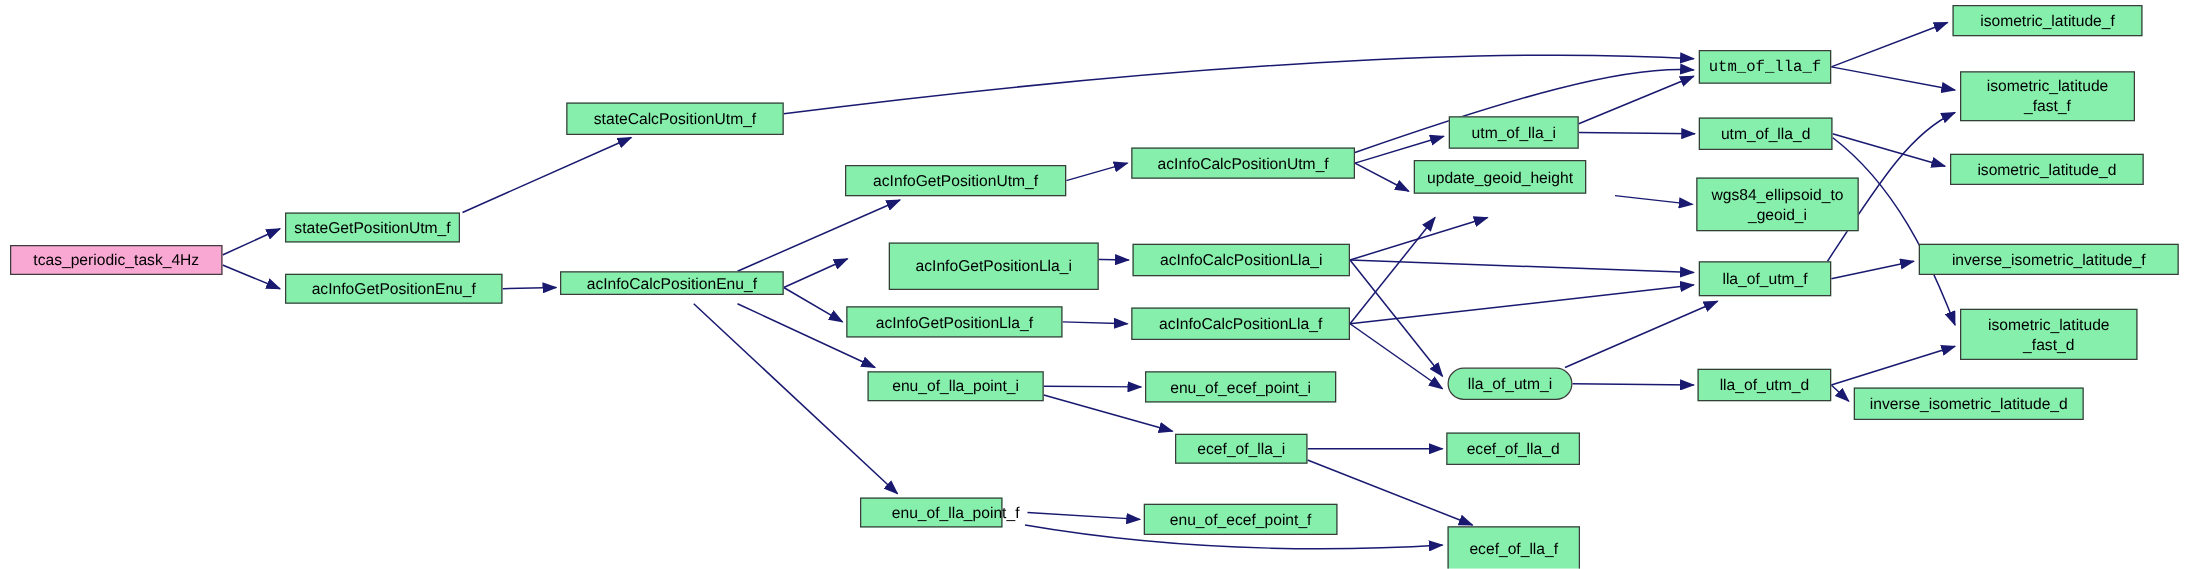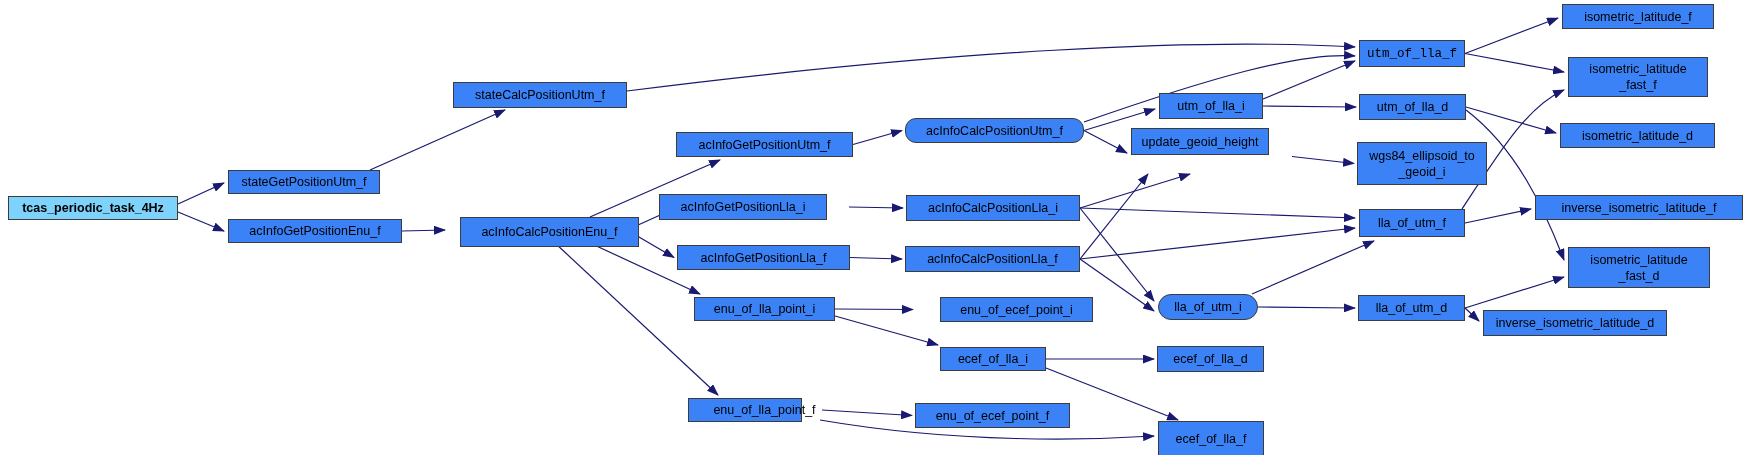--- a/index.html
+++ b/index.html
@@ -3,26 +3,26 @@
 <meta charset="utf-8">
 <style>
   html,body{margin:0;padding:0;background:#ffffff;}
   .canvas{
     position:relative;width:1749px;height:455px;background:#ffffff;
     font-family:"Liberation Sans","DejaVu Sans",sans-serif;overflow:hidden;
   }
   .canvas svg{position:absolute;left:0;top:0;width:1749px;height:455px;}
   .gnode{
     position:absolute;box-sizing:border-box;
-    border:1.4px solid #3c3c3c;background:#3b82f6;color:#000000;
+    border:1.4px solid #3c3c3c;background:#86efac;color:#000000;
     display:flex;align-items:center;justify-content:center;
     text-align:center;font-size:12.5px;line-height:16px;
     white-space:pre-line;cursor:pointer;
   }
-  .gnode.root{background:#7dd3fc;font-weight:bold;}
+  .gnode.root{background:#f9a8d4;}
 </style>
 </head>
 <body>
 
 <div class="canvas">
   <svg id="edge-layer" width="1749" height="455" viewBox="0 0 1749 455">
       <defs>
         <marker id="arrow" viewBox="0 0 12 9" refX="11" refY="4.5" markerWidth="12" markerHeight="9" markerUnits="userSpaceOnUse" orient="auto">
           <path d="M0,0 L12,4.5 L0,9 Z" fill="#191970"></path>
         </marker>
@@ -64,33 +64,33 @@
       <path d="M1465,53.5 L1564,72" fill="none" stroke="#191970" stroke-width="1.2" marker-end="url(#arrow)"></path>
       <path d="M1466,107 L1556,133" fill="none" stroke="#191970" stroke-width="1.2" marker-end="url(#arrow)"></path>
       <path d="M1466,110 C1516,148 1544,208 1564,260" fill="none" stroke="#191970" stroke-width="1.2" marker-end="url(#arrow)"></path>
       <path d="M1465,223 L1531,209" fill="none" stroke="#191970" stroke-width="1.2" marker-end="url(#arrow)"></path>
       <path d="M1462,209 C1502,148 1528,106 1564,90" fill="none" stroke="#191970" stroke-width="1.2" marker-end="url(#arrow)"></path>
       <path d="M1465,308 L1564,277" fill="none" stroke="#191970" stroke-width="1.2" marker-end="url(#arrow)"></path>
       <path d="M1465,308 L1479,321" fill="none" stroke="#191970" stroke-width="1.2" marker-end="url(#arrow)"></path>
     </svg>
   <div id="node-layer">
       <div class="gnode root" style="left: 8px; top: 196px; width: 170px; height: 24px;">tcas_periodic_task_4Hz</div>
-      <div class="gnode" style="left: 228px; top: 170px; width: 152px; height: 24px;">stateGetPositionUtm_f</div>
+      <div class="gnode" style="left: 228px; top: 170px; width: 140px; height: 24px;">stateGetPositionUtm_f</div>
       <div class="gnode" style="left: 228px; top: 219px; width: 174px; height: 24px;">acInfoGetPositionEnu_f</div>
       <div class="gnode" style="left: 453px; top: 82px; width: 174px; height: 26px;">stateCalcPositionUtm_f</div>
-      <div class="gnode" style="left: 460px; top: 217px; width: 179px; height: 30px;">acInfoCalcPositionEnu_f</div>
+      <div class="gnode" style="left: 448px; top: 217px; width: 179px; height: 19px;">acInfoCalcPositionEnu_f</div>
       <div class="gnode" style="left: 676px; top: 132px; width: 177px; height: 25px;">acInfoGetPositionUtm_f</div>
-      <div class="gnode" style="left: 659px; top: 194px; width: 168px; height: 26px;">acInfoGetPositionLla_i</div>
+      <div class="gnode" style="left: 711px; top: 194px; width: 168px; height: 38px;">acInfoGetPositionLla_i</div>
       <div class="gnode" style="left: 677px; top: 245px; width: 173px; height: 25px;">acInfoGetPositionLla_f</div>
       <div class="gnode" style="left: 694px; top: 297px; width: 141px; height: 24px;">enu_of_lla_point_i</div>
       <div class="gnode" style="left: 688px; top: 398px; width: 114px; height: 24px; padding-left: 39px;">enu_of_lla_point_f</div>
-      <div class="gnode" style="left: 905px; top: 118px; width: 179px; height: 25px; border-radius: 11px;">acInfoCalcPositionUtm_f</div>
+      <div class="gnode" style="left: 905px; top: 118px; width: 179px; height: 25px;">acInfoCalcPositionUtm_f</div>
       <div class="gnode" style="left: 906px; top: 195px; width: 174px; height: 26px;">acInfoCalcPositionLla_i</div>
       <div class="gnode" style="left: 905px; top: 246px; width: 175px; height: 26px;">acInfoCalcPositionLla_f</div>
-      <div class="gnode" style="left: 916px; top: 297px; width: 153px; height: 25px; margin-left: 24px;">enu_of_ecef_point_i</div>
+      <div class="gnode" style="left: 916px; top: 297px; width: 153px; height: 25px;">enu_of_ecef_point_i</div>
       <div class="gnode" style="left: 915px; top: 403px; width: 155px; height: 25px;">enu_of_ecef_point_f</div>
       <div class="gnode" style="left: 940px; top: 347px; width: 106px; height: 24px;">ecef_of_lla_i</div>
       <div class="gnode" style="left: 1157px; top: 346px; width: 107px; height: 26px;">ecef_of_lla_d</div>
       <div class="gnode" style="left: 1158px; top: 421px; width: 106px; height: 36px;">ecef_of_lla_f</div>
       <div class="gnode" style="left: 1159px; top: 93px; width: 104px; height: 26px;">utm_of_lla_i</div>
       <div class="gnode" style="left: 1131px; top: 128px; width: 138px; height: 27px;">update_geoid_height</div>
       <div class="gnode" style="left: 1158px; top: 294px; width: 100px; height: 26px; border-radius: 13px;">lla_of_utm_i</div>
       <div class="gnode" style="left: 1359px; top: 40px; width: 106px; height: 27px; font-family: Liberation Mono, monospace;">utm_of_lla_f</div>
       <div class="gnode" style="left: 1359px; top: 94px; width: 107px; height: 26px;">utm_of_lla_d</div>
       <div class="gnode" style="left: 1357px; top: 142px; width: 130px; height: 43px;">wgs84_ellipsoid_to

